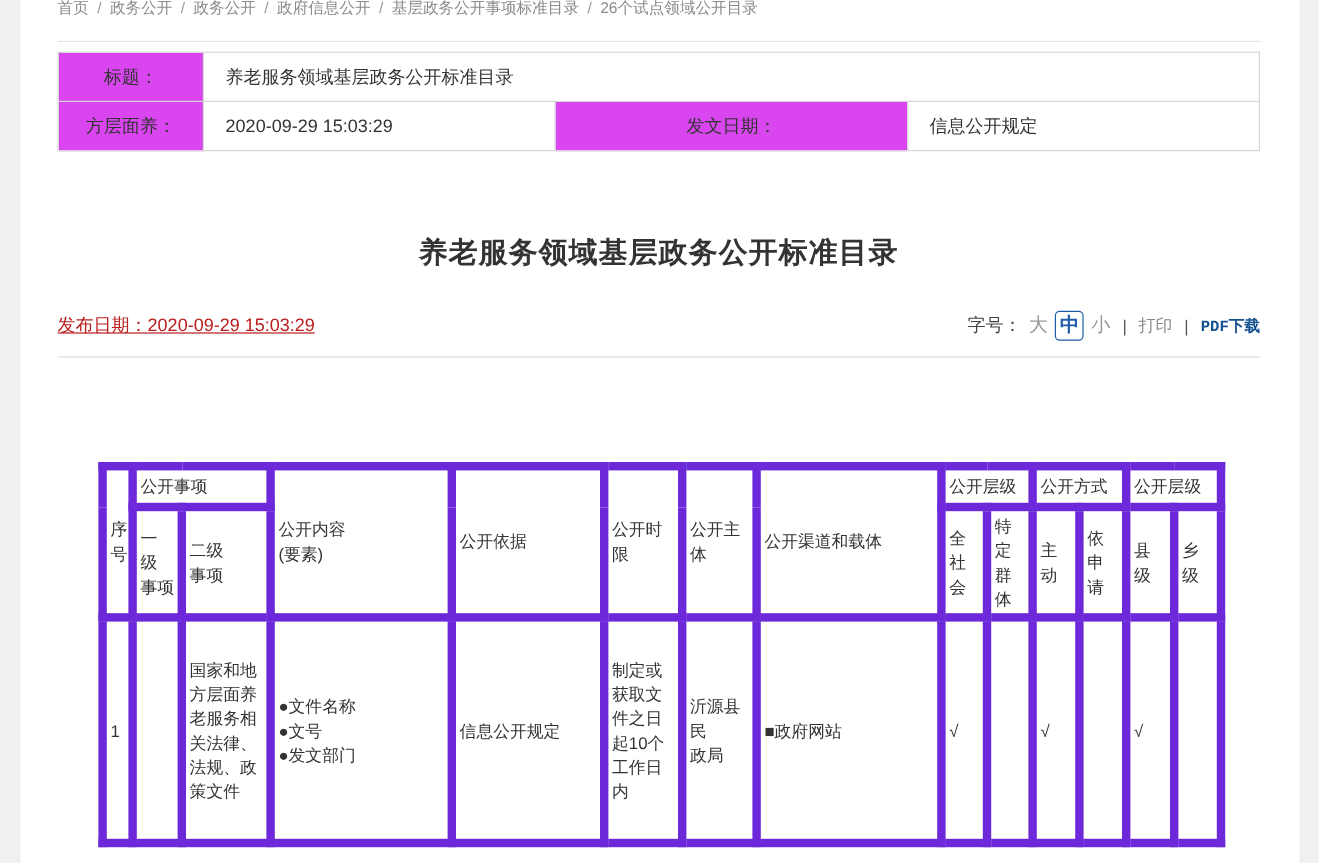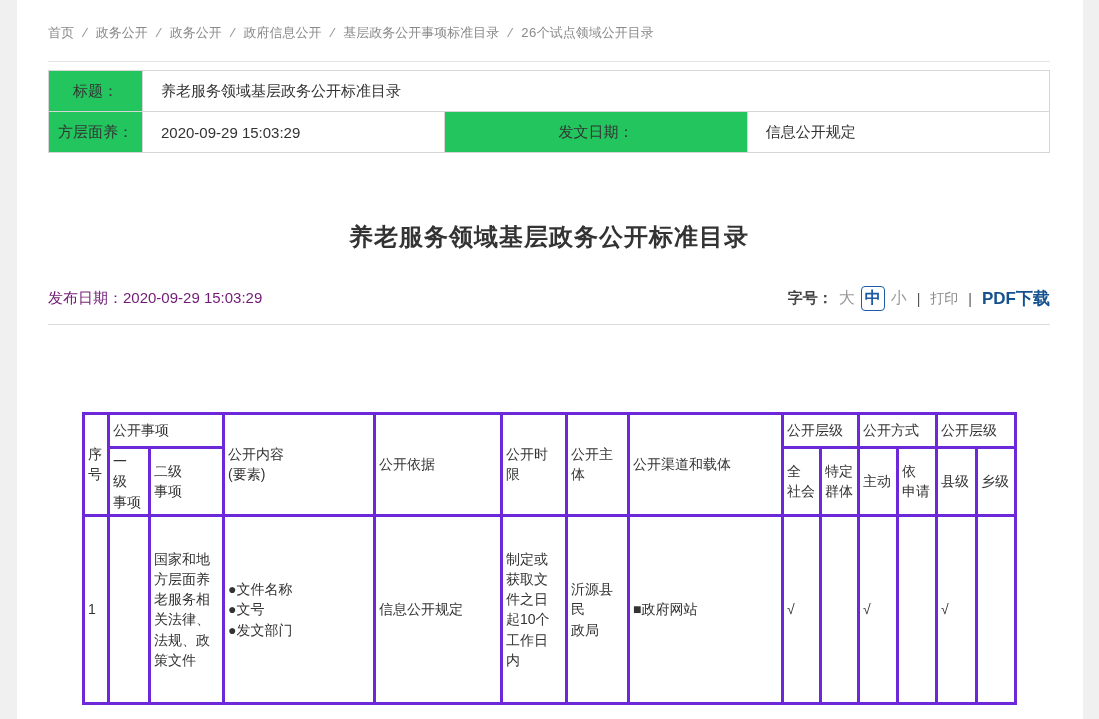--- a/index.html
+++ b/index.html
@@ -11,80 +11,78 @@
   }
   .card {
     position:absolute; left:17px; top:0;
     width:1066px; height:719px;
     background:#ffffff;
   }
   .content { padding:0 33px 0 31px; }
 
   
   .breadcrumb {
-    padding-top:27px;
     font-size:13px; color:#8a8a8a;
     line-height:1;
-    font-family:Liberation Mono, monospace;
   }
   .breadcrumb .crumb { cursor:pointer; }
   .breadcrumb .sep { margin:0 7px; color:#9a9a9a; }
   .top-divider { margin-top:21px; border-bottom:1px solid #e3e3e3; }
 
   
   .info-table {
     width:100%; margin-top:8px;
     border-collapse:collapse; table-layout:fixed;
     font-size:15px;
   }
   .info-table td {
     border:1px solid #d6d6d6;
     height:41px; vertical-align:middle;
   }
   .info-table td.lbl {
-    background:#22c55e; text-align:center;
-    color:#333; width:94px;
+    background:#d946ef; text-align:center;
+    color:#333; width:121px;
   }
   .info-table td.lbl2 { width:120px; }
   .info-table td.val { padding-left:18px; text-align:left; }
   .info-table td.val2 { width:213px; }
 
   
   .article-title {
     margin-top:68px;
     text-align:center;
     font-size:24px; font-weight:bold; color:#333;
     letter-spacing:1px;
   }
   .meta-row {
     margin-top:33px;
     display:flex; justify-content:space-between; align-items:center;
   }
-  .pub-date { color:#701a75; font-size:15px; }
+  .pub-date { color:#b91c1c; font-size:15px;text-decoration:underline; }
   .tools { display:flex; align-items:center; font-size:14px; }
-  .fontsize-label { color:#444; font-size:15px; font-weight:bold; }
+  .fontsize-label { color:#444; font-size:15px; font-weight:normal; }
   .fs-btn { color:#999; font-size:16px; margin-left:6px; cursor:pointer; }
   .fs-btn.active {
     color:#1d5ba6; border:1px solid #1d5ba6;
     border-radius:4px; padding:1px 3px; font-weight:bold;
   }
   .bar { color:#555; margin:0 10px; font-size:14px; }
   .print-link { color:#8a8a8a; cursor:pointer;font-family:Liberation Mono, monospace; }
-  .pdf-link { color:#15518e; font-size:17px; font-weight:bold; cursor:pointer; }
+  .pdf-link { color:#15518e; font-size:13px; font-weight:bold; cursor:pointer;font-family:Liberation Mono, monospace; }
   .meta-divider { margin-top:13px; border-bottom:1px solid #dcdcdc; }
 
   
   .catalog-table {
     margin:87px 0 0 34px;
     border-collapse:collapse; table-layout:fixed;
     width:932px;
     font-size:14px; color:#333;
   }
   .catalog-table th, .catalog-table td {
-    border:3px solid #6d28d9;
+    border:7px solid #6d28d9;
     font-weight:normal;
     text-align:left; vertical-align:middle;
     padding:2px 3px;
     line-height:1.45;
     white-space:pre-line;
     word-break:break-all;
     overflow:hidden;
   }
   .catalog-table .hr1 th { height:34px; }
   .catalog-table .hr2 th { height:67px; }

